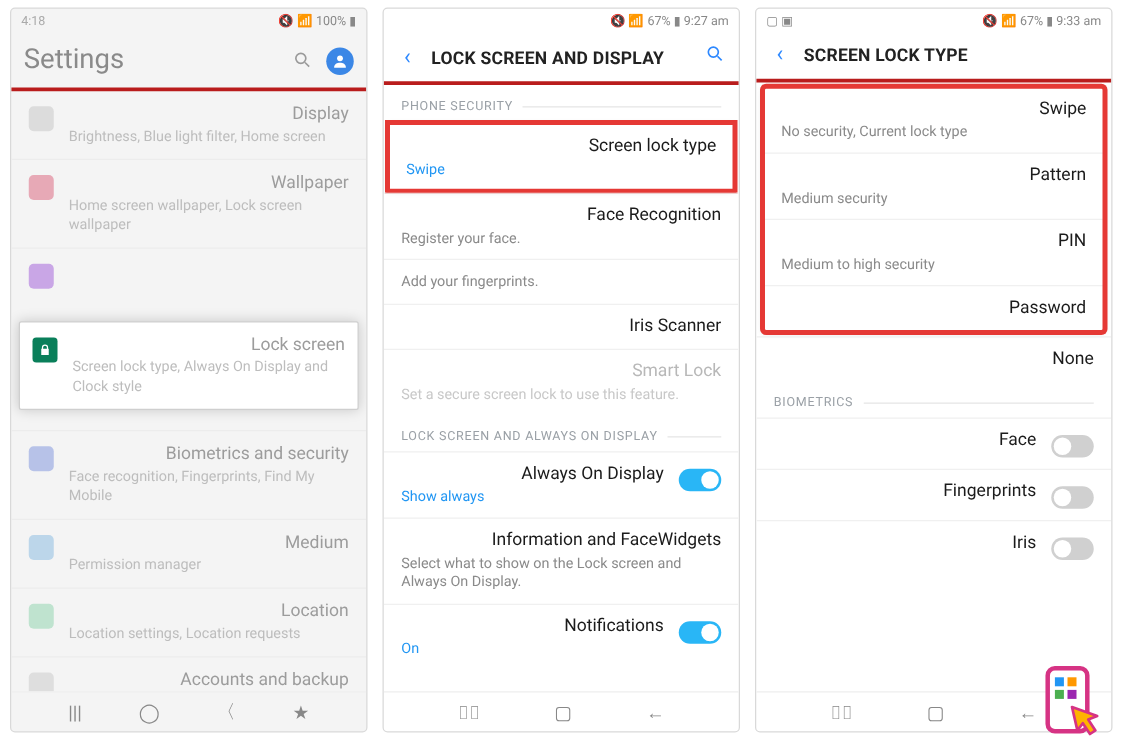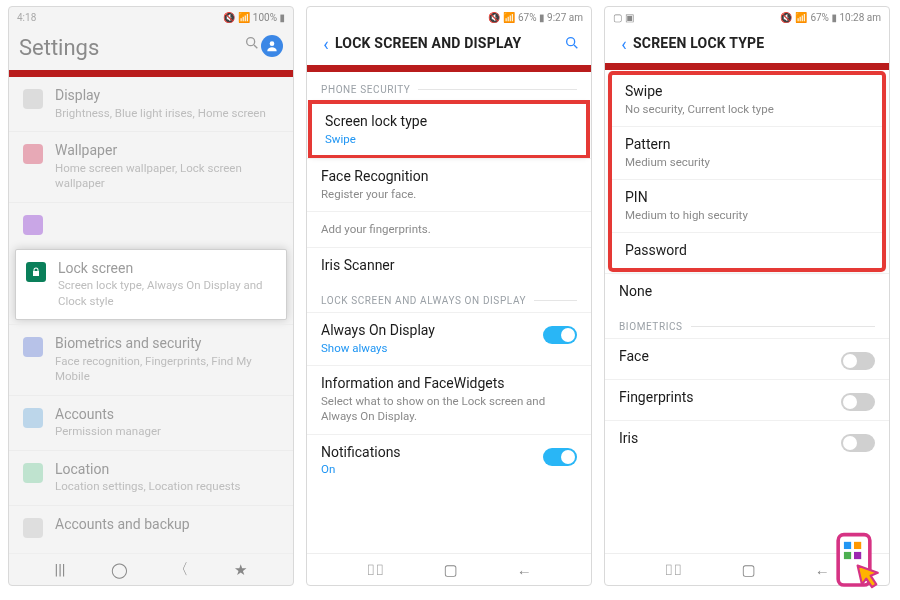--- a/index.html
+++ b/index.html
@@ -44,23 +44,24 @@
     font-size: 10px;
     padding: 0 8px;
     color: #888;
     background: transparent;
   }
   .statusbar .right { display: flex; gap: 4px; align-items: center; }
   .statusbar .clock-left { color: #aaa; }
 
   .appbar {
     display: flex;
-    align-items: flex-start;
+    align-items: flex-end;
     padding: 8px 10px 10px 10px;
-    border-bottom: 7px solid #b91c1c;
+    gap: 10px;
+    border-bottom: 3px solid #b91c1c;
   }
   .appbar .title-big {
     font-size: 22px;
     color: #8a8a8a;
     flex: 1;
     font-weight: 400;
   }
   .appbar .title-bold {
     font-size: 14px;
     font-weight: 700;
@@ -110,30 +111,30 @@
     border-top: 1px solid #f0f0f0;
   }
   .row:first-of-type { border-top: none; }
   .row .icon {
     width: 20px; height: 20px; margin-top: 2px;
     border-radius: 4px;
     background: #dcdcdc;
     flex: 0 0 20px;
   }
   .row .txt { flex: 1; min-width: 0; }
-  .item-title { font-size: 14px; color: #1b1b1b; line-height: 1.25; }
+  .item-title { font-size: 14px; color: #1b1b1b; line-height: 1.25; text-align: right; }
   .item-sub { font-size: 11.5px; color: #8a8a8a; line-height: 1.35; margin-top: 1px; }
   .item-sub.link { color: #2196f3; }
   .row.denser { padding: 9px 14px; }
 
   .phone.dimmed .row { border-top-color: #ececec; }
 
   .highlight-card {
     background: #fff;
-    margin: 4px 6px;
+    margin: 16px 6px;
     border: 1px solid #cfcfcf;
     border-radius: 2px;
     box-shadow: 0 0 10px rgba(0,0,0,.18);
     padding: 10px 10px;
     display: flex;
     gap: 12px;
   }
   .highlight-card .icon {
     width: 20px; height: 20px; margin-top: 2px;
     background: #0a7f5a; border-radius: 3px;
@@ -213,21 +214,21 @@
             <circle cx="12" cy="8" r="4"></circle>
             <path d="M4 20c0-4 4-6 8-6s8 2 8 6v1H4z"></path>
           </svg>
       </div>
     </div>
     <div class="scroll">
       <div class="row">
         <div class="icon"></div>
         <div class="txt">
           <div class="item-title">Display</div>
-          <div class="item-sub">Brightness, Blue light irises, Home screen</div>
+          <div class="item-sub">Brightness, Blue light filter, Home screen</div>
         </div>
       </div>
       <div class="row">
         <div class="icon" style="background:#e7a9b6"></div>
         <div class="txt">
           <div class="item-title">Wallpaper</div>
           <div class="item-sub">Home screen wallpaper, Lock screen wallpaper</div>
         </div>
       </div>
       <div class="row">
@@ -249,21 +250,21 @@
       <div class="row">
         <div class="icon" style="background:#b7c2e8"></div>
         <div class="txt">
           <div class="item-title">Biometrics and security</div>
           <div class="item-sub">Face recognition, Fingerprints, Find My Mobile</div>
         </div>
       </div>
       <div class="row">
         <div class="icon" style="background:#bcd6ea"></div>
         <div class="txt">
-          <div class="item-title">Accounts</div>
+          <div class="item-title">Medium</div>
           <div class="item-sub">Permission manager</div>
         </div>
       </div>
       <div class="row">
         <div class="icon" style="background:#bfe3cf"></div>
         <div class="txt">
           <div class="item-title">Location</div>
           <div class="item-sub">Location settings, Location requests</div>
         </div>
       </div>
@@ -317,20 +318,26 @@
       <div class="row denser">
         <div class="txt">
           <div class="item-sub">Add your fingerprints.</div>
         </div>
       </div>
       <div class="row denser">
         <div class="txt">
           <div class="item-title">Iris Scanner</div>
         </div>
       </div>
+      <div class="row denser disabled">
+        <div class="txt">
+          <div class="item-title">Smart Lock</div>
+          <div class="item-sub">Set a secure screen lock to use this feature.</div>
+        </div>
+      </div>
 
       <div class="section-label">LOCK SCREEN AND ALWAYS ON DISPLAY</div>
 
       <div class="row denser">
         <div class="txt">
           <div class="item-title">Always On Display</div>
           <div class="item-sub link">Show always</div>
         </div>
         <div class="toggle"></div>
       </div>
@@ -351,21 +358,21 @@
     <div class="navbar">
       <span>⌷⌷</span>
       <span>▢</span>
       <span>←</span>
     </div>
   </div>
 
   <div class="phone">
     <div class="statusbar">
       <span style="font-size:10px;color:#888">▢ ▣</span>
-      <span class="right">🔇 📶 67% ▮ 10:28 am</span>
+      <span class="right">🔇 📶 67% ▮ 9:33 am</span>
     </div>
     <div class="appbar">
       <div class="back">‹</div>
       <div class="title-bold">SCREEN LOCK TYPE</div>
     </div>
     <div class="scroll">
 
       <div class="red-box stack">
         <div class="row denser">
           <div class="txt">

